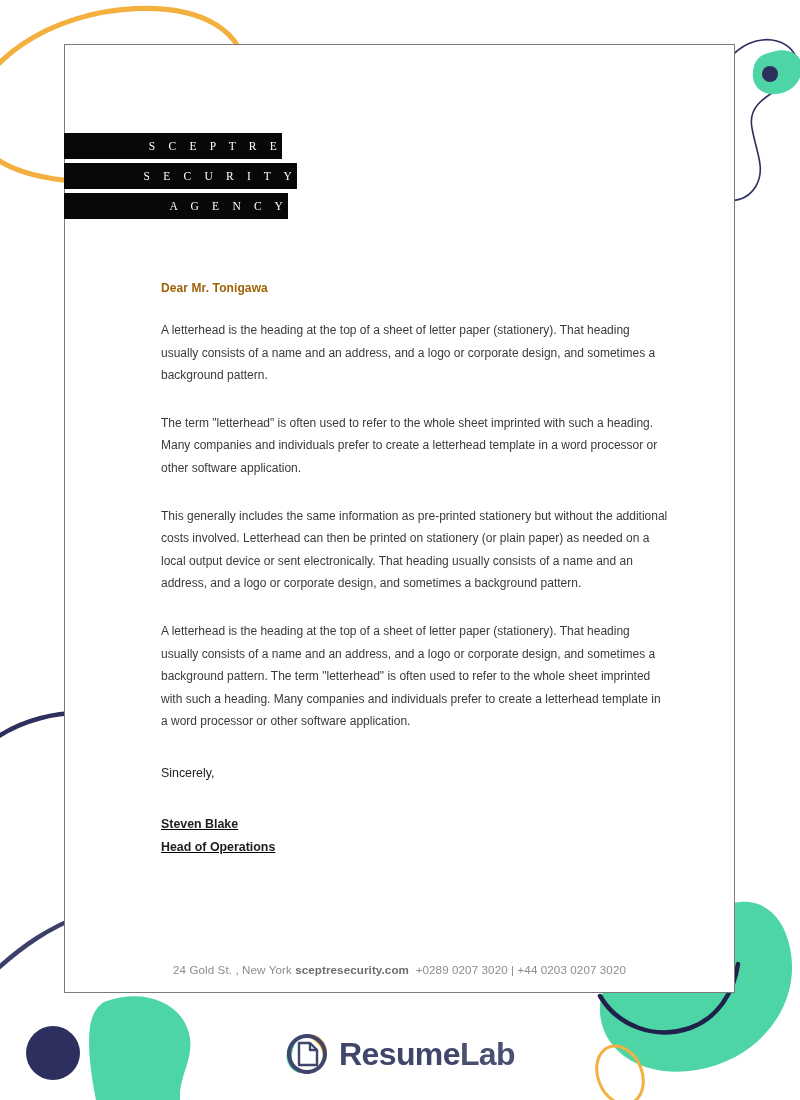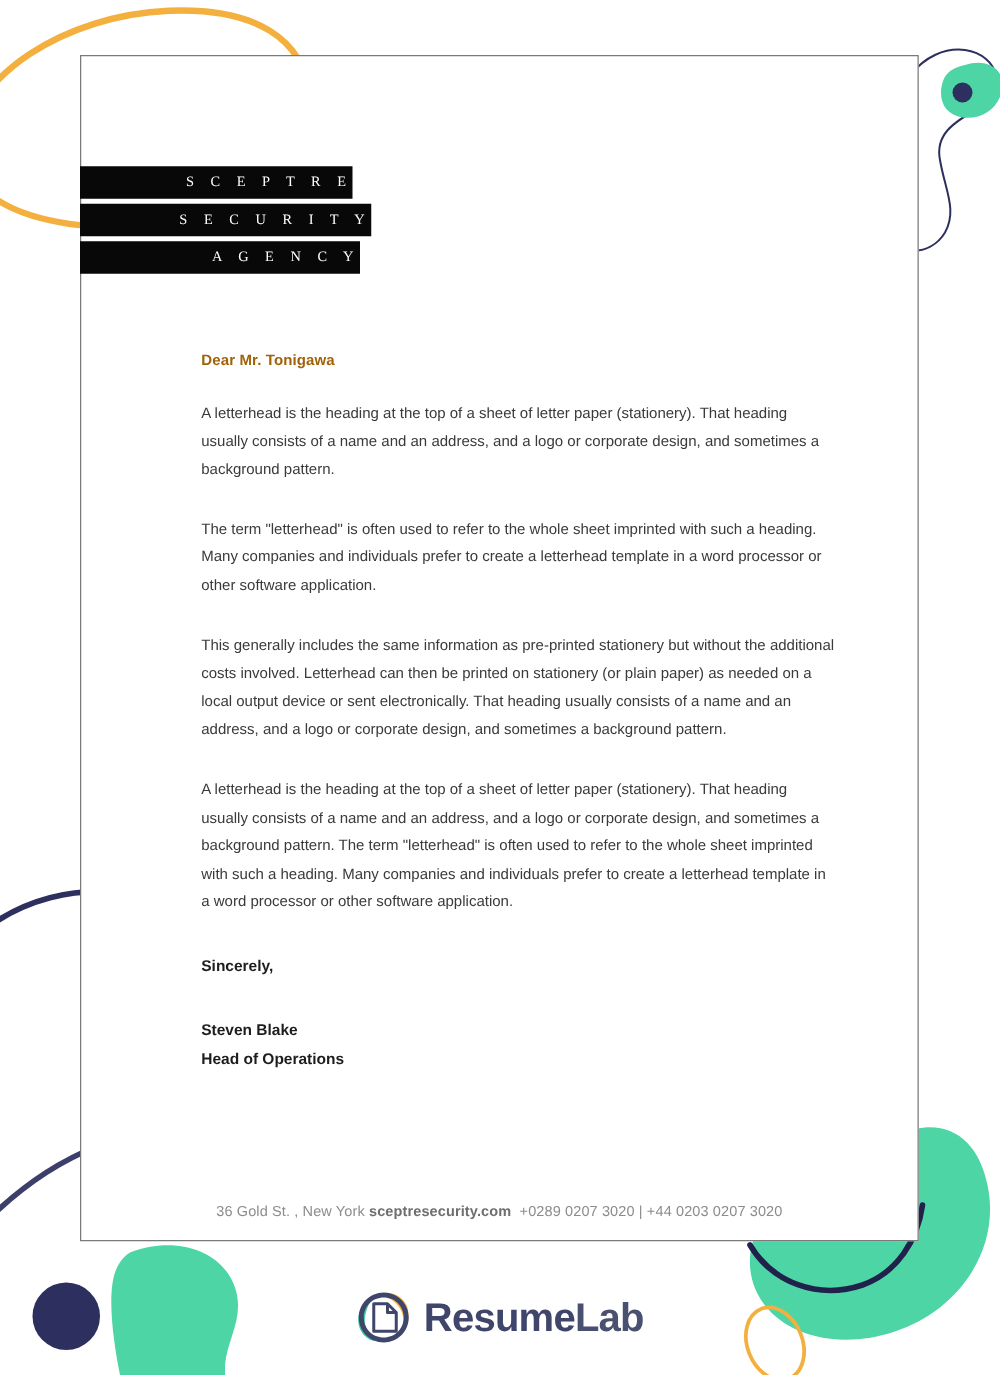--- a/index.html
+++ b/index.html
@@ -77,26 +77,27 @@
   }
   .body-paragraph {
     font-size: 12px;
     line-height: 22.6px;
     color: #3a3a3a;
     margin: 0 0 25px 0;
     text-align: left;
   }
   #closing {
     font-size: 12.4px;
-    font-weight: bold;
+    font-weight: normal;
     color: #1d1d1d;
     margin: 33px 0 1px 0;
   }
   #signature-block {
     margin-top: 33px;
+    text-decoration: underline;
   }
   .signature-line {
     font-size: 12.4px;
     font-weight: bold;
     color: #1d1d1d;
     line-height: 23px;
   }
 
   
   #letter-footer {
@@ -184,21 +185,21 @@
 
     <p id="closing">Sincerely,</p>
 
     <div id="signature-block">
       <div class="signature-line">Steven Blake</div>
       <div class="signature-line">Head of Operations</div>
     </div>
   </div>
 
   <div id="letter-footer">
-    <span>36 Gold St. , New York</span><span> </span><span id="footer-site">sceptresecurity.com</span><span>&nbsp; </span><span>+0289 0207 3020 | +44 0203 0207 3020</span>
+    <span>24 Gold St. , New York</span><span> </span><span id="footer-site">sceptresecurity.com</span><span>&nbsp; </span><span>+0289 0207 3020 | +44 0203 0207 3020</span>
   </div>
 </div>
 
 <div id="resumelab-brand">
 
   <svg width="44" height="44" viewBox="0 0 44 44" xmlns="http://www.w3.org/2000/svg">
 
     <path d="M 14 6 C 5 10 0 19 2 28 C 3.5 35 9 40 15 41 C 9 36 6 29 7 22 C 8 15 10.5 9.5 14 6 Z" fill="#3fc9a0"></path>
 
     <path d="M 18 3 C 28 0 38 5 41 14 C 43 21 41 27 37 31 C 39 23 37 16 32 11 C 28 7 23 4.5 18 3 Z" fill="#f5b33c"></path>

